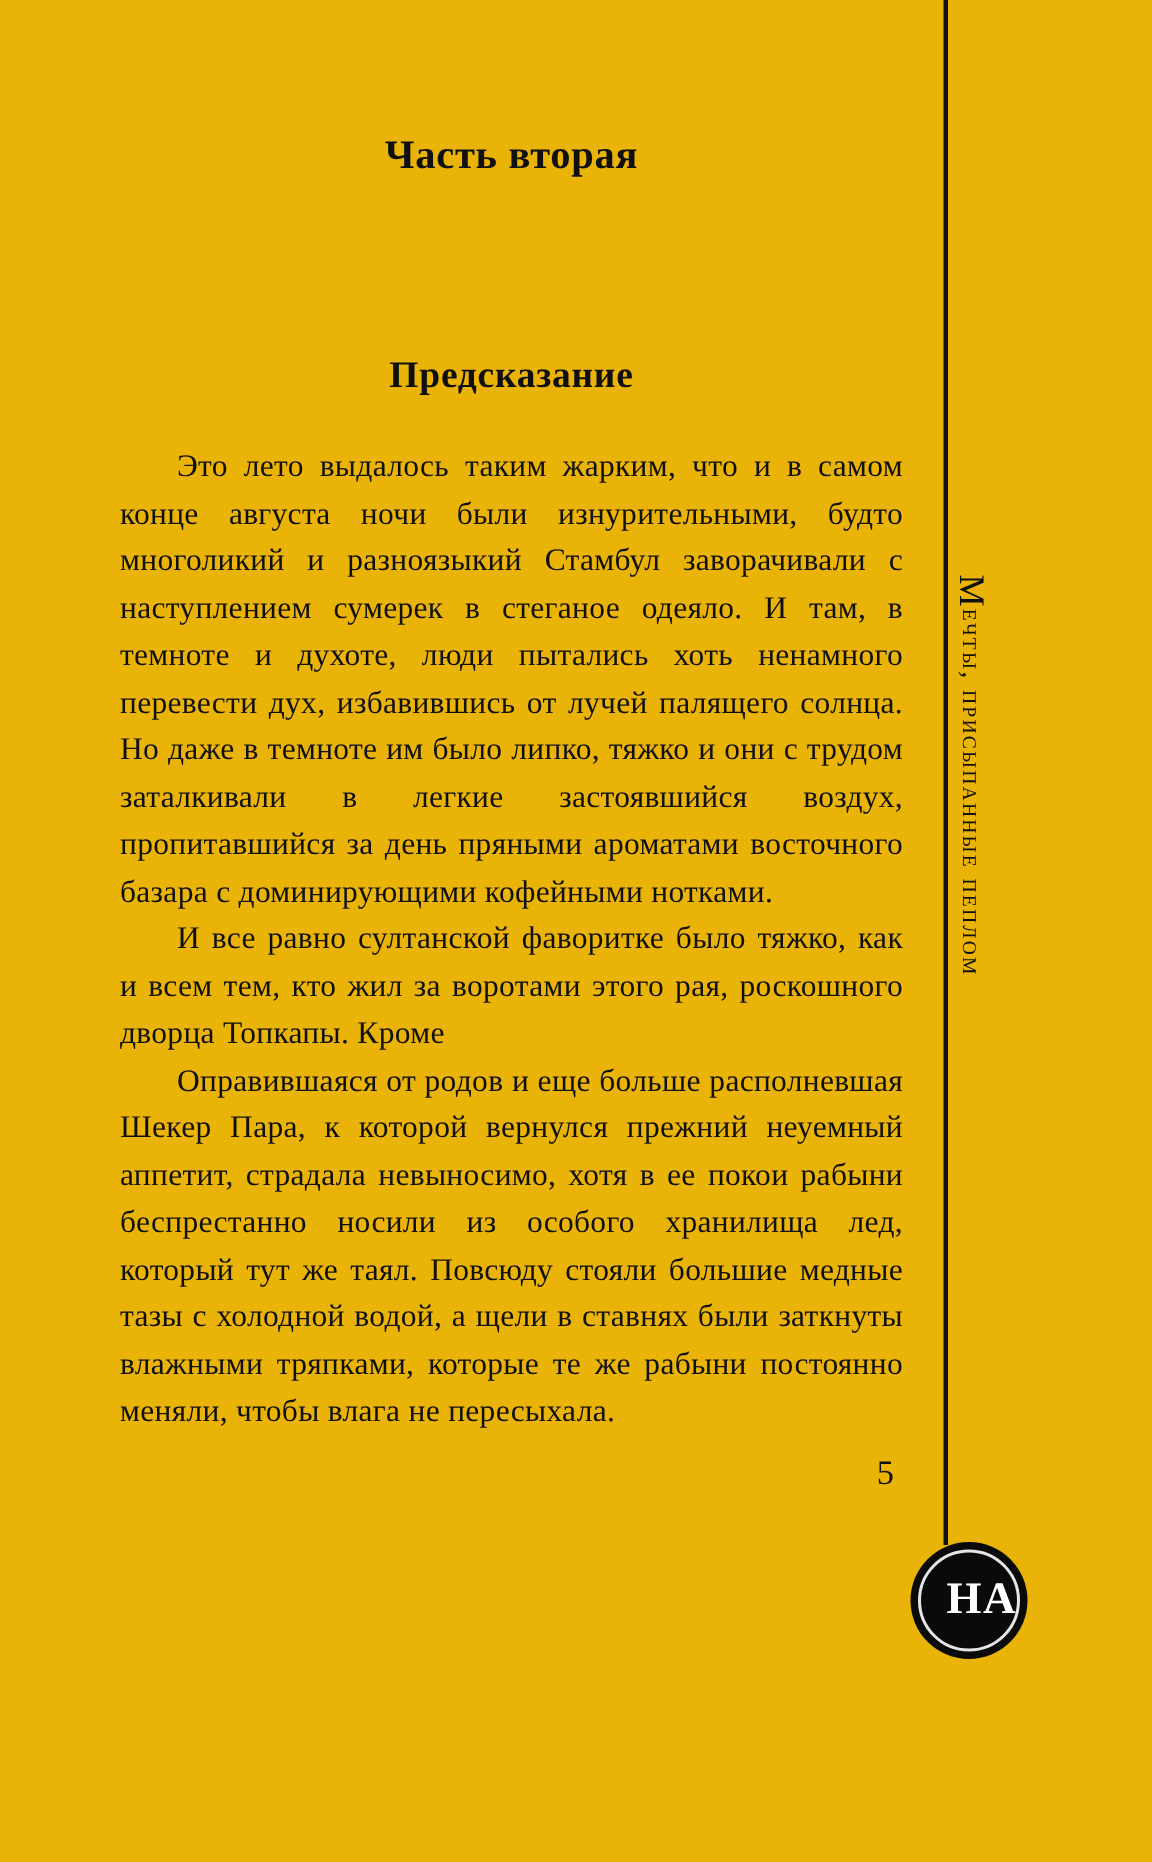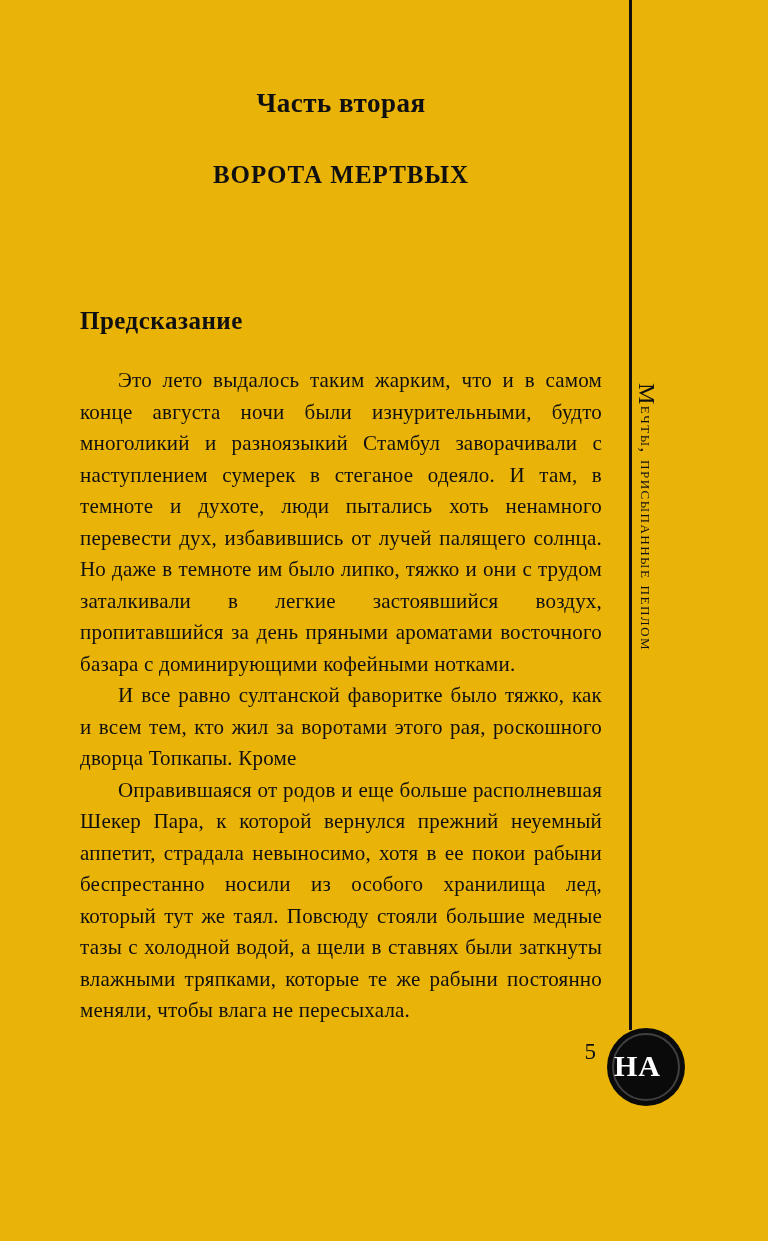--- a/index.html
+++ b/index.html
@@ -31,21 +31,21 @@
   }
   .part-title {
     margin: 42px 0 0 0;
     text-align: center;
     font-size: 25px;
     font-weight: bold;
     letter-spacing: 1px;
   }
   .chapter-title {
     margin: 118px 0 30px 0;
-    text-align: left;
+    text-align: center;
     font-size: 25px;
     font-weight: bold;
     letter-spacing: 0.5px;
   }
   .body-text p {
     margin: 0;
     text-align: justify;
     text-indent: 38px;
     font-size: 21px;
     line-height: 31.5px;
@@ -91,44 +91,43 @@
     height: 78px;
     border-radius: 50%;
     background: #0a0a0a;
     display: flex;
     align-items: center;
     justify-content: center;
   }
   .series-badge-inner {
     width: 64px;
     height: 64px;
-    border: 2px solid #404040;
+    border: 2px solid #e5e5e5;
     border-radius: 50%;
     display: flex;
     align-items: center;
-    justify-content: flex-start;
+    justify-content: flex-end;
   }
   .series-badge-text {
     color: #ffffff;
     font-size: 30px;
     font-weight: bold;
     font-family: "Liberation Serif", "DejaVu Serif", serif;
     letter-spacing: 1px;
     transform: translateY(-1px);
   }
 </style>
 </head>
 <body>
 
 <div class="page">
 
   <div class="text-column">
     <h1 class="part-heading">Часть вторая</h1>
 
-    <h2 class="part-title">ВОРОТА МЕРТВЫХ</h2>
 
     <h3 class="chapter-title">Предсказание</h3>
 
     <div class="body-text">
       <p>Это лето выдалось таким жарким, что и в самом конце августа ночи были изнурительными, будто многоликий и разноязыкий Стамбул заворачивали с наступлением сумерек в стеганое одеяло. И там, в темноте и духоте, люди пытались хоть ненамного перевести дух, избавившись от лучей палящего солнца. Но даже в темноте им было липко, тяжко и они с трудом заталкивали в легкие застоявшийся воздух, пропитавшийся за день пряными ароматами восточного базара с доминирующими кофейными нотками.</p>
       <p>И все равно султанской фаворитке было тяжко, как и всем тем, кто жил за воротами этого рая, роскошного дворца Топкапы. Кроме</p>
       <p>Оправившаяся от родов и еще больше располневшая Шекер Пара, к которой вернулся прежний неуемный аппетит, страдала невыносимо, хотя в ее покои рабыни беспрестанно носили из особого хранилища лед, который тут же таял. Повсюду стояли большие медные тазы с холодной водой, а щели в ставнях были заткнуты влажными тряпками, которые те же рабыни постоянно меняли, чтобы влага не пересыхала.</p>
     </div>
 
     <div class="page-number">5</div>

